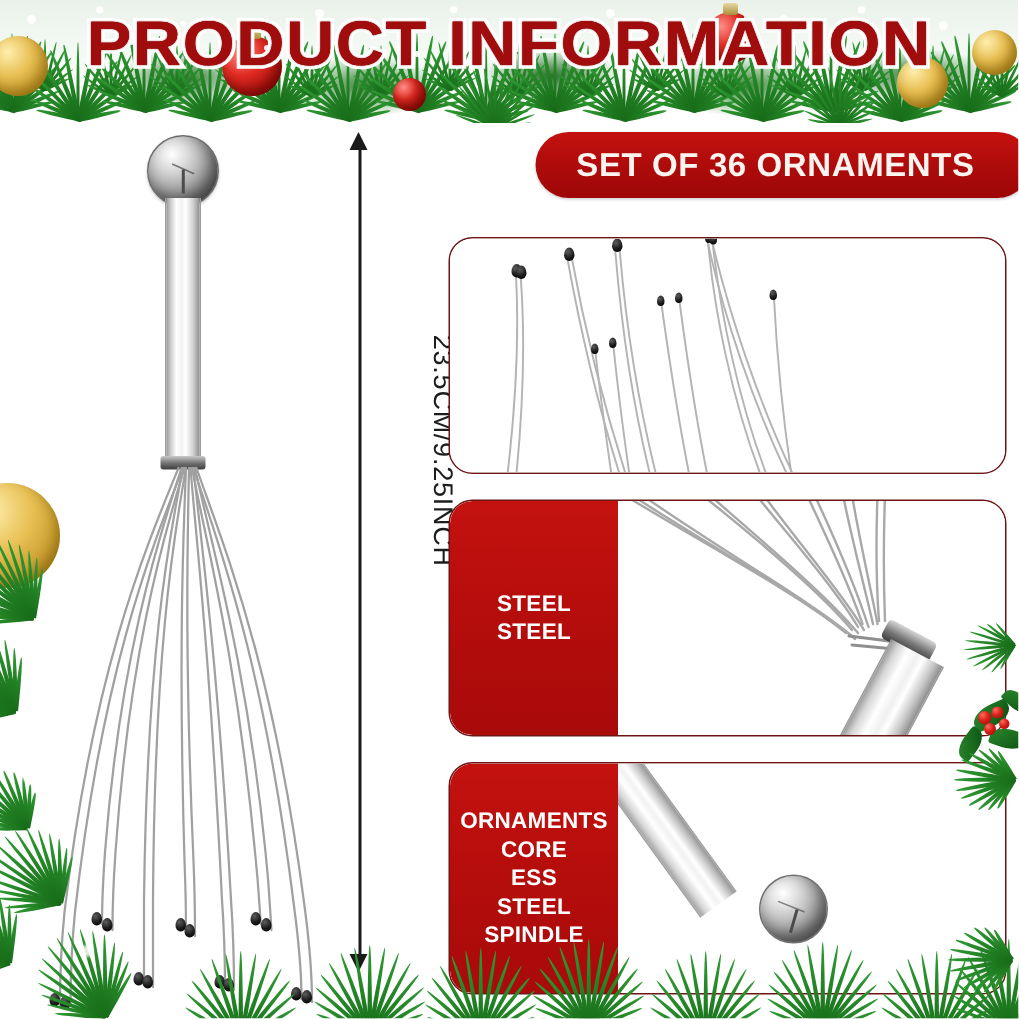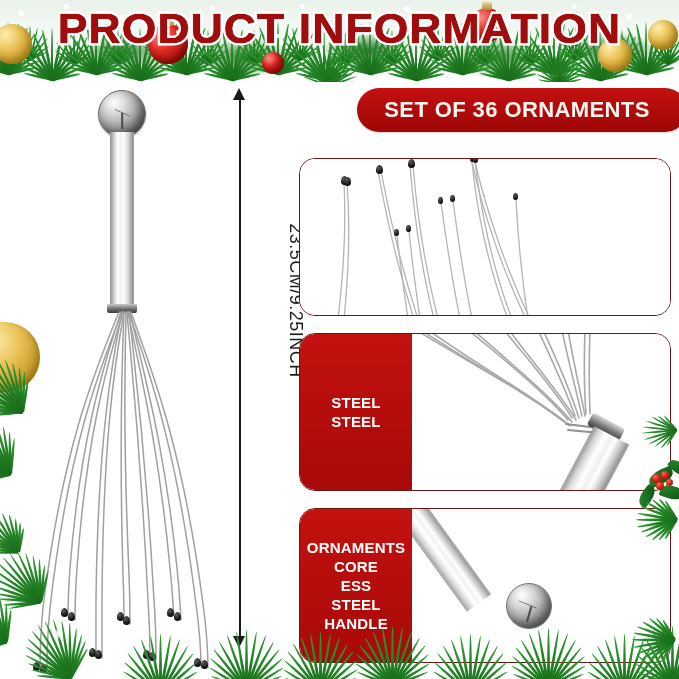--- a/index.html
+++ b/index.html
@@ -961,21 +961,21 @@
                   border-left:1px solid #9a9a9a; border-right:1px solid #9a9a9a;"></div>
     </div>
   </div>
 
   <div class="card" id="card-2">
     <div class="card-label">
       <span class="ln">ORNAMENTS</span>
       <span class="ln">CORE</span>
       <span class="ln">ESS</span>
       <span class="ln">STEEL</span>
-      <span class="ln">HANDLE</span>
+      <span class="ln">SPINDLE</span>
     </div>
     <div class="card-photo">
       <div style="position:absolute; left:52px; top:-36px; width:30px; height:130px;
                   background:linear-gradient(90deg,#a3a3a3 0%,#d8d8d8 16%,#ffffff 36%,#f2f2f2 52%,#ffffff 64%,#c9c9c9 84%,#949494 100%);
                   transform:rotate(-36deg); transform-origin: 50% 100%;
                   border-left:1px solid #a0a0a0; border-right:1px solid #a0a0a0;"></div>
       <div class="card-ball" style="left:94px; top:74px;">
         <span style="position:absolute; left:50%; top:50%; width:1.6px; height:16px;
                      background:#4a4a4a; transform:translateX(-50%) rotate(16deg);"></span>
         <span style="position:absolute; left:26%; top:45%; width:44%; height:1.4px;

